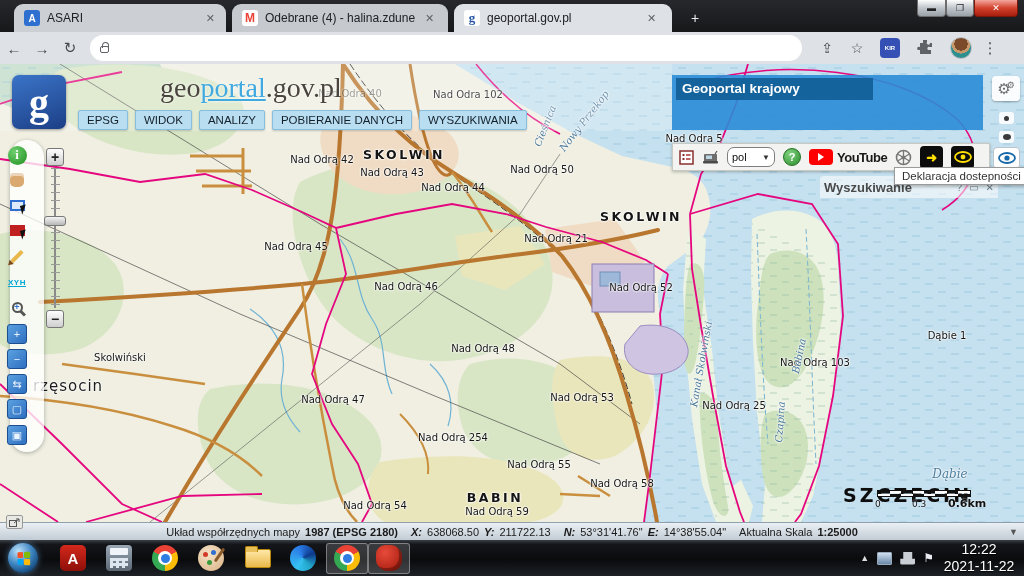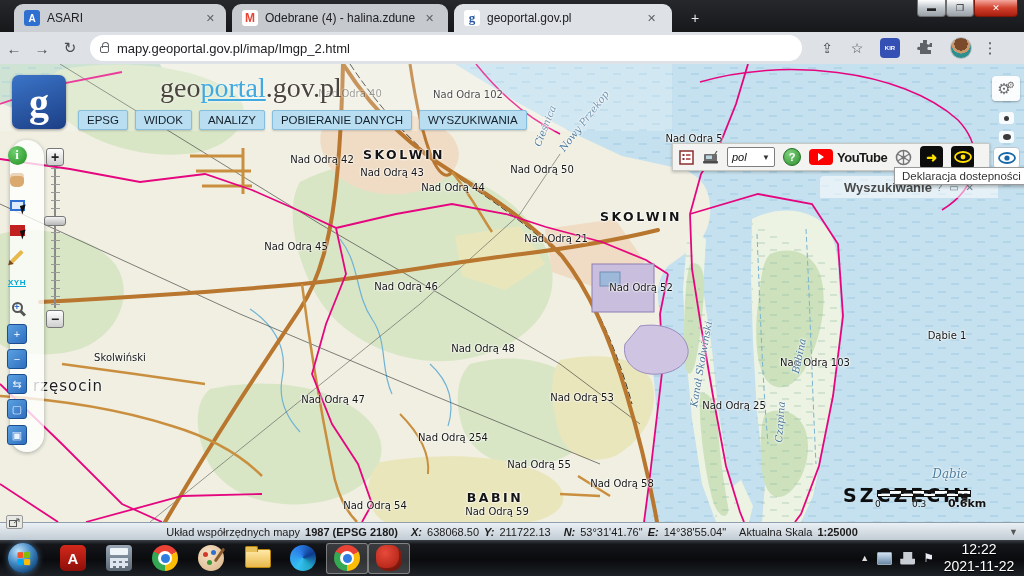--- a/index.html
+++ b/index.html
@@ -49,31 +49,31 @@
   .site-title .blue{color:#3fa9e0;text-decoration:underline;}
   .menu-row{position:absolute;left:78px;top:46px;display:flex;gap:7px;}
   .menu-btn{background:#b9ddf1;border:1px solid #86bedd;border-radius:2px;padding:3px 8px;font-size:11.5px;color:#14212b;white-space:nowrap;box-shadow:0 1px 2px rgba(0,0,0,.2);}
 
   .banner{position:absolute;left:672px;top:11px;width:311px;height:55px;background:rgba(42,140,214,.9);}
   .banner-hl{position:absolute;left:4px;top:3px;width:197px;height:22px;background:#15639c;}
   .banner-title{position:absolute;left:10px;top:6px;color:#fff;font-weight:bold;font-size:13.5px;}
 
   .topbar{position:absolute;left:672px;top:79px;width:318px;height:28px;background:#f3f3f1;border:1px solid #c9c9c4;box-shadow:0 1px 3px rgba(0,0,0,.25);display:flex;align-items:center;padding:0 6px;gap:8px;}
   .legend-ic{flex:none;}
-  .lang{width:48px;height:20px;background:#fff;border:1px solid #7e7e7e;border-radius:2px;display:flex;align-items:center;padding:0 4px;font-size:11px;color:#111;gap:6px;font-style:italic;}
+  .lang{width:48px;height:20px;background:#fff;border:1px solid #7e7e7e;border-radius:7px;display:flex;align-items:center;padding:0 4px;font-size:11px;color:#111;gap:6px;}
   .lang .chev{margin-left:auto;font-size:8px;color:#333;}
   .helpbtn{width:18px;height:18px;border-radius:50%;background:radial-gradient(circle at 35% 30%,#7ed07e,#2e8f2e);color:#fff;font-size:11px;font-weight:bold;display:flex;align-items:center;justify-content:center;border:1px solid #1f6f1f;}
   .yt{display:flex;align-items:center;gap:4px;}
   .yt-play{width:24px;height:16px;background:#f00;border-radius:4px;display:flex;align-items:center;justify-content:center;}
   .yt-play:before{content:"";border-left:6px solid #fff;border-top:4px solid transparent;border-bottom:4px solid transparent;}
   .yt-word{font-size:13px;font-weight:bold;color:#1a1a1a;letter-spacing:-.5px;}
   .blackbtn{width:23px;height:23px;background:#0c0c0c;border-radius:4px;display:flex;align-items:center;justify-content:center;flex:none;}
   .ybold{color:#ffe000;font-weight:bold;font-size:13px;}
   .tooltip{position:absolute;left:894px;top:103px;background:#fff;border:1px solid #9a9a9a;padding:2px 7px;font-size:11.5px;color:#333;white-space:nowrap;box-shadow:1px 2px 3px rgba(0,0,0,.25);z-index:30;}
-  .search-hd{position:absolute;left:820px;top:112px;width:178px;height:22px;background:rgba(255,255,255,.55);border-radius:4px 4px 0 0;display:flex;align-items:center;padding:0 24px;z-index:10;}
+  .search-hd{position:absolute;left:820px;top:112px;width:178px;height:22px;background:rgba(255,255,255,.55);border-radius:4px 4px 0 0;display:flex;align-items:center;padding:0 4px;z-index:10;}
   .search-ttl{font-weight:bold;font-size:13px;color:#4a4a4a;}
   .search-ic{margin-left:auto;display:flex;gap:7px;font-size:10px;color:#6b7b88;}
 
   .gearbtn{position:absolute;left:992px;top:12px;width:28px;height:25px;background:rgba(255,255,255,.9);border-radius:4px;display:flex;align-items:center;justify-content:center;color:#6e6e6e;font-size:15px;box-shadow:0 1px 2px rgba(0,0,0,.3);}
   .gearbtn .g2{font-size:9px;margin:-8px 0 0 -4px;}
   .sidedot{position:absolute;left:999px;width:15px;height:12px;background:rgba(255,255,255,.85);border-radius:3px;display:flex;align-items:center;justify-content:center;}
   .sidedot i{width:5px;height:5px;border-radius:50%;background:#3a3a3a;}
   .eyebtn{position:absolute;left:993px;top:83px;width:27px;height:22px;background:#fff;border:1px solid #bcc4cc;border-radius:4px;display:flex;align-items:center;justify-content:center;}
 
   .lefttools{position:absolute;left:10px;top:76px;width:34px;height:312px;background:rgba(255,255,255,.78);border-radius:17px;box-shadow:0 1px 4px rgba(0,0,0,.3);}
@@ -164,21 +164,20 @@
       <div class="wbtn close">✕</div>
     </div>
   </div>
 
   <div class="addrbar">
     <span class="navic">←</span>
     <span class="navic">→</span>
     <span class="navic">↻</span>
     <div class="omnibox">
       <span class="lock"></span>
-      <span class="url">mapy.geoportal.gov.pl/imap/Imgp_2.html</span>
     </div>
     <span class="addr-ic" style="margin-left:10px;">⇪</span>
     <span class="addr-ic">☆</span>
     <span class="kir">KIR</span>
     <span class="addr-ic puzzle">
       <svg width="16" height="16" viewBox="0 0 16 16">
           <path fill="#5f6368" d="M6 1h4v2.2a1.6 1.6 0 1 0 3 .8H15v4h-2.2a1.6 1.6 0 1 0-.8 3H14v4H3v-4H1.8a1.6 1.6 0 1 1 .8-3H3V4h3z"></path>
         </svg>
     </span>
     <span class="avatar"></span>
@@ -295,20 +294,24 @@
     <div class="logo">g</div>
     <div class="site-title"><span>geo</span><span class="blue">portal</span><span>.gov.pl</span></div>
     <div class="menu-row">
       <div class="menu-btn">EPSG</div>
       <div class="menu-btn">WIDOK</div>
       <div class="menu-btn">ANALIZY</div>
       <div class="menu-btn">POBIERANIE DANYCH</div>
       <div class="menu-btn">WYSZUKIWANIA</div>
     </div>
 
+    <div class="banner">
+      <div class="banner-hl"></div>
+      <div class="banner-title">Geoportal krajowy</div>
+    </div>
 
     <div class="topbar">
       <span class="legend-ic">
         <svg width="15" height="15" viewBox="0 0 15 15">
             <rect x="1" y="1" width="13" height="13" fill="#fff" stroke="#8b2f2f" stroke-width="1.5"></rect>
             <rect x="3.5" y="4" width="2" height="2" fill="#8b2f2f"></rect>
             <rect x="3.5" y="8" width="2" height="2" fill="#8b2f2f"></rect>
             <rect x="7" y="4" width="4.5" height="2" fill="#b66"></rect>
             <rect x="7" y="8" width="4.5" height="2" fill="#b66"></rect>
           </svg>

